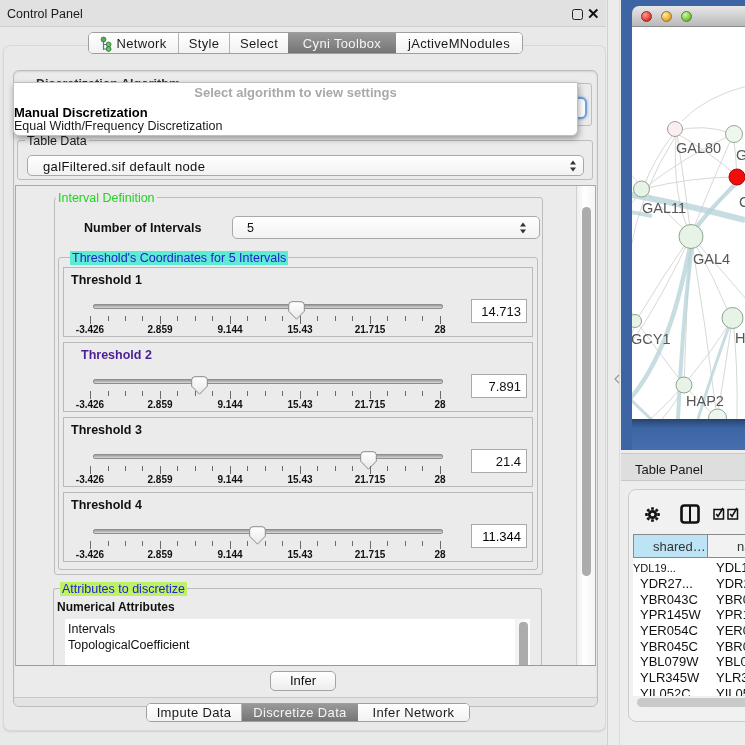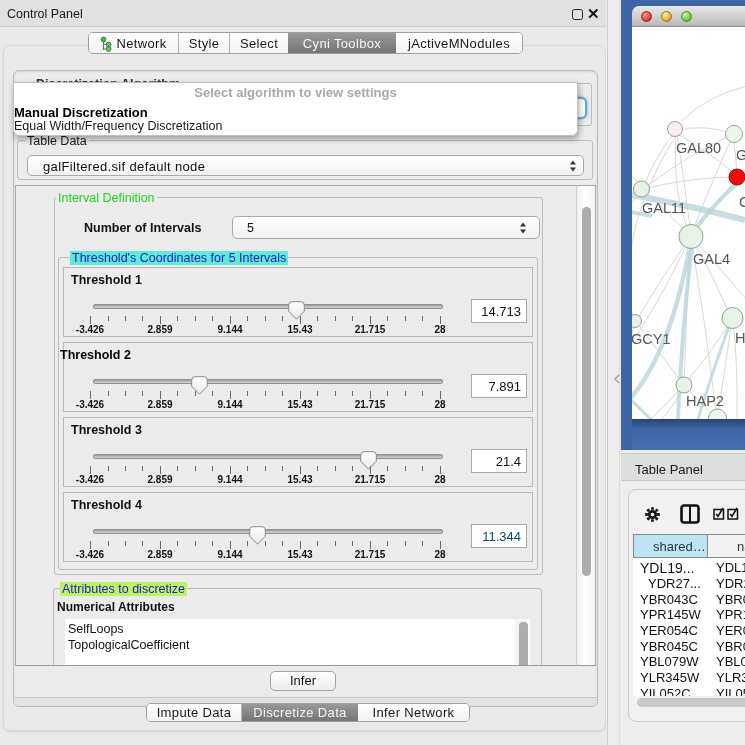--- a/index.html
+++ b/index.html
@@ -110,21 +110,21 @@
 <div class="abs" style="left:439.5px;top:316px;width:1px;height:8px;background:#6a6a6a;"></div>
 <div class="abs" style="left:60px;top:324px;width:60px;text-align:center;font-size:10px;font-weight:bold;color:#111;">-3.426</div>
 <div class="abs" style="left:130px;top:324px;width:60px;text-align:center;font-size:10px;font-weight:bold;color:#111;">2.859</div>
 <div class="abs" style="left:200px;top:324px;width:60px;text-align:center;font-size:10px;font-weight:bold;color:#111;">9.144</div>
 <div class="abs" style="left:270px;top:324px;width:60px;text-align:center;font-size:10px;font-weight:bold;color:#111;">15.43</div>
 <div class="abs" style="left:340px;top:324px;width:60px;text-align:center;font-size:10px;font-weight:bold;color:#111;">21.715</div>
 <div class="abs" style="left:410px;top:324px;width:60px;text-align:center;font-size:10px;font-weight:bold;color:#111;">28</div>
 <div class="abs" style="left:471px;top:299px;width:56px;height:24px;background:#fff;border:1px solid #a9a9a9;"></div>
 <div class="abs" style="left:471px;top:304px;width:50px;text-align:right;font-size:13px;color:#111;">14.713</div>
 <div class="abs" style="left:63px;top:342px;width:470px;height:70px;border:1px solid #b9b9b9;"></div>
-<div class="abs" style="left:60px;top:348px;font-size:12.5px;font-weight:bold;color:#000000;">Threshold 2</div>
+<div class="abs" style="left:81px;top:348px;font-size:12.5px;font-weight:bold;color:#4c1d95;">Threshold 2</div>
 <div class="abs" style="left:93px;top:379px;width:350px;height:5px;background:linear-gradient(#9a9a9a,#d8d8d8);border:1px solid #8e8e8e;border-radius:2px;"></div>
 <svg class="abs" style="left:191.0px;top:376px;" width="17" height="19" viewBox="0 0 17 19">
 <path d="M4 0.7 h9 a3.3 3.3 0 0 1 3.3 3.3 v6.2 l-7.8 8 l-7.8 -8 v-6.2 a3.3 3.3 0 0 1 3.3 -3.3 z" fill="url(#thg1)" stroke="#8a8a8a" stroke-width="1"></path>
 <defs>
       <linearGradient id="thg1" x1="0" y1="0" x2="0" y2="1">
         <stop offset="0" stop-color="#ffffff"></stop>
         <stop offset="1" stop-color="#e8e8e8"></stop>
       </linearGradient>
     </defs>
 </svg>
@@ -231,27 +231,27 @@
 <div class="abs" style="left:404.6px;top:541px;width:1px;height:5px;background:#6a6a6a;"></div>
 <div class="abs" style="left:422.0px;top:541px;width:1px;height:5px;background:#6a6a6a;"></div>
 <div class="abs" style="left:439.5px;top:541px;width:1px;height:8px;background:#6a6a6a;"></div>
 <div class="abs" style="left:60px;top:549px;width:60px;text-align:center;font-size:10px;font-weight:bold;color:#111;">-3.426</div>
 <div class="abs" style="left:130px;top:549px;width:60px;text-align:center;font-size:10px;font-weight:bold;color:#111;">2.859</div>
 <div class="abs" style="left:200px;top:549px;width:60px;text-align:center;font-size:10px;font-weight:bold;color:#111;">9.144</div>
 <div class="abs" style="left:270px;top:549px;width:60px;text-align:center;font-size:10px;font-weight:bold;color:#111;">15.43</div>
 <div class="abs" style="left:340px;top:549px;width:60px;text-align:center;font-size:10px;font-weight:bold;color:#111;">21.715</div>
 <div class="abs" style="left:410px;top:549px;width:60px;text-align:center;font-size:10px;font-weight:bold;color:#111;">28</div>
 <div class="abs" style="left:471px;top:524px;width:56px;height:24px;background:#fff;border:1px solid #a9a9a9;"></div>
-<div class="abs" style="left:471px;top:529px;width:50px;text-align:right;font-size:13px;color:#0c4a6e;">11.344</div>
+<div class="abs" style="left:471px;top:529px;width:50px;text-align:right;font-size:13px;color:#000000;">11.344</div>
 
 <div class="abs" style="left:53px;top:588px;width:489px;height:78px;border:1px solid #bdbdbd;border-bottom:none;border-radius:3px 3px 0 0;"></div>
 <div class="abs" style="left:60px;top:582px;background:#bef264;padding:0 2px;font-size:12.5px;color:#2222cc;">Attributes to discretize</div>
 <div class="abs" style="left:57px;top:600px;font-size:12px;font-weight:bold;color:#111;">Numerical Attributes</div>
 <div class="abs" style="left:65px;top:619px;width:450px;height:47px;background:#ffffff;overflow:hidden;padding-top:2px;">
-  <div style="font-size:12.5px;color:#111;padding-left:3px;height:16px;line-height:16px;">SelfLoops</div>
+  <div style="font-size:12.5px;color:#111;padding-left:3px;height:16px;line-height:16px;">Intervals</div>
   <div style="font-size:12.5px;color:#111;padding-left:3px;height:16px;line-height:16px;">TopologicalCoefficient</div>
 </div>
 <div class="abs" style="left:515px;top:619px;width:15px;height:47px;background:linear-gradient(90deg,#f2f2f2,#ffffff);"></div>
 <div class="abs" style="left:519px;top:622px;width:8.5px;height:44px;background:#acacac;border-radius:4px 4px 0 0;"></div>
 <div class="abs" style="left:16px;top:665px;width:580px;height:1px;background:#9a9a9a;"></div>
 
 <div class="abs" style="left:270px;top:671px;width:66px;height:20px;background:linear-gradient(#ffffff,#ededed);border:1px solid #a3a3a3;border-radius:5px;text-align:center;font-size:13px;color:#111;line-height:18px;">Infer</div>
 
 <div class="abs" style="left:146px;top:703px;height:19px;display:flex;border:1px solid #9f9f9f;border-radius:5px;background:#fff;overflow:hidden;font-size:13px;letter-spacing:0.35px;color:#1a1a1a;">
   <div style="width:95px;display:flex;align-items:center;justify-content:center;border-right:1px solid #b5b5b5;background:linear-gradient(#ffffff,#f2f2f2);">Impute Data</div>
@@ -376,25 +376,25 @@
 </svg>
 
 <div class="abs" style="left:633px;top:534px;width:112px;height:162px;overflow:hidden;background:#fff;">
   <div style="display:flex;height:24px;">
     <div style="flex:0 0 74px;background:#bce4f5;border:1px solid #8a8a8a;border-right:none;font-size:13px;color:#333;display:flex;align-items:center;padding-left:19px;">shared…</div>
     <div style="flex:0 0 100px;background:#f2f2f2;border:1px solid #8a8a8a;font-size:13px;color:#333;padding-left:29px;display:flex;align-items:center;">name</div>
   </div>
   <div style="height:2px;"></div>
   <div id="tablerows">
 <div style="display:flex;height:15.7px;align-items:center;">
-<div style="flex:0 0 74px;padding-left:7px;font-size:14px;color:#111;white-space:nowrap;overflow:hidden;">YDL19...</div>
+<div style="flex:0 0 74px;font-size:11px;color:#111;white-space:nowrap;overflow:hidden;">YDL19...</div>
 <div style="flex:0 0 100px;padding-left:9px;font-size:13px;color:#111;white-space:nowrap;overflow:hidden;">YDL194W</div>
 </div>
 <div style="display:flex;height:15.7px;align-items:center;">
-<div style="flex:0 0 74px;padding-left:15px;font-size:13px;color:#111;white-space:nowrap;overflow:hidden;">YDR27...</div>
+<div style="flex:0 0 74px;padding-left:7px;font-size:13px;color:#111;white-space:nowrap;overflow:hidden;">YDR27...</div>
 <div style="flex:0 0 100px;padding-left:9px;font-size:13px;color:#111;white-space:nowrap;overflow:hidden;">YDR277C</div>
 </div>
 <div style="display:flex;height:15.7px;align-items:center;">
 <div style="flex:0 0 74px;padding-left:7px;font-size:13px;color:#111;white-space:nowrap;overflow:hidden;">YBR043C</div>
 <div style="flex:0 0 100px;padding-left:9px;font-size:13px;color:#111;white-space:nowrap;overflow:hidden;">YBR043C</div>
 </div>
 <div style="display:flex;height:15.7px;align-items:center;">
 <div style="flex:0 0 74px;padding-left:7px;font-size:13px;color:#111;white-space:nowrap;overflow:hidden;">YPR145W</div>
 <div style="flex:0 0 100px;padding-left:9px;font-size:13px;color:#111;white-space:nowrap;overflow:hidden;">YPR145W</div>
 </div>

